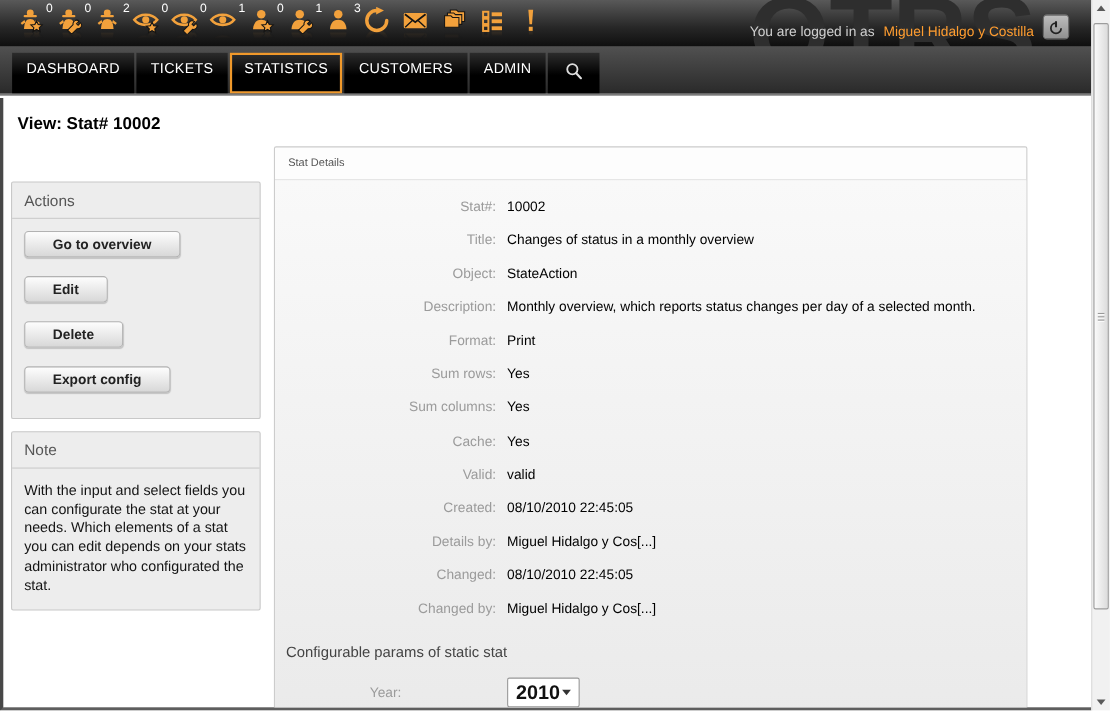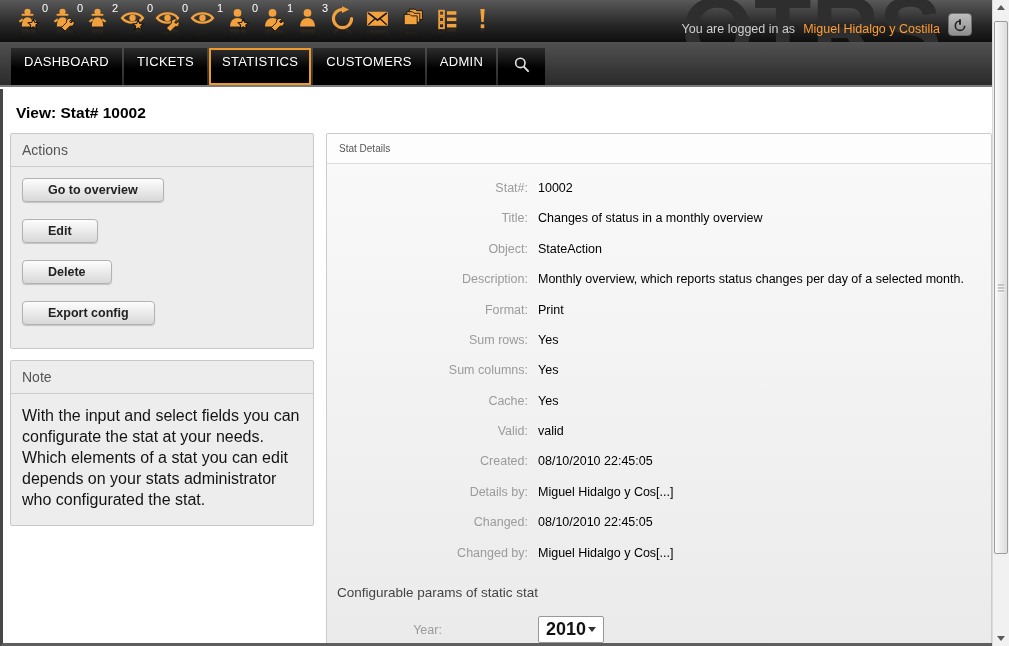--- a/index.html
+++ b/index.html
@@ -36,31 +36,31 @@
   .tab.search-tab { width:47px; display:flex; justify-content:center; align-items:flex-start;
     padding-top:7px; color:#ddd; }
   .tab.search-tab svg { width:20px; height:20px; }
 
   
   .content { position:absolute; top:89px; left:0; width:992px; height:557px;
     background:#fff; border-left:3px solid #474747; border-bottom:3px solid #5e5e5e;
     overflow:hidden; }
   .page-title { font-size:15.5px; font-weight:bold; color:#000; margin:15px 0 11px 13px; }
   .cols { display:flex; align-items:flex-start; padding-left:7px; }
-  .sidebar { width:304px; flex:none; }
+  .sidebar { width:227px; flex:none;margin-top:32px; }
   .main { margin-left:12px; width:685px; }
 
   .box { background:#ededed; border:1px solid #c8c8c8; border-radius:2px; margin-bottom:11px; }
   .box-h { padding:8px 11px; font-size:14px; color:#555; border-bottom:1px solid #cbcbcb; }
   .box-b { padding:11px 11px 6px; }
   .btn-row { margin-bottom:17px; }
   .btn { display:inline-block; background:linear-gradient(#fdfdfd,#d8d8d8);
     border:1px solid #b2b2b2; border-radius:4px; padding:4px 25px; font-size:12.5px;
     font-weight:bold; color:#222; cursor:pointer; box-shadow:0 1px 1px rgba(0,0,0,.18); }
-  .note-text { font-size:16px; color:#141414; line-height:1.32; padding-bottom:8px; }
+  .note-text { font-size:13px; color:#141414; line-height:1.32; padding-bottom:8px; }
 
   .widget { background:#fdfdfd; border:1px solid #ccc; border-radius:2px; height:600px; }
   .widget-h { padding:9px 12px; font-size:10px; color:#555; border-bottom:1px solid #dcdcdc; }
   .widget-b { background:linear-gradient(#f9f9f9,#e7e7e7); padding:16px 0 18px; height:100%; }
 
   .frow { display:flex; margin-bottom:13.5px; }
   .flabel { width:201px; flex:none; text-align:right; color:#9b9b9b; font-size:12.5px; padding-top:1px; }
   .fvalue { margin-left:10px; color:#000; font-size:12.5px; max-width:428px; line-height:1.35; }
   .params-title { font-size:13.5px; color:#444; margin:24px 0 16px 10px; }
   .prow { display:flex; align-items:center; margin-bottom:9px; }

